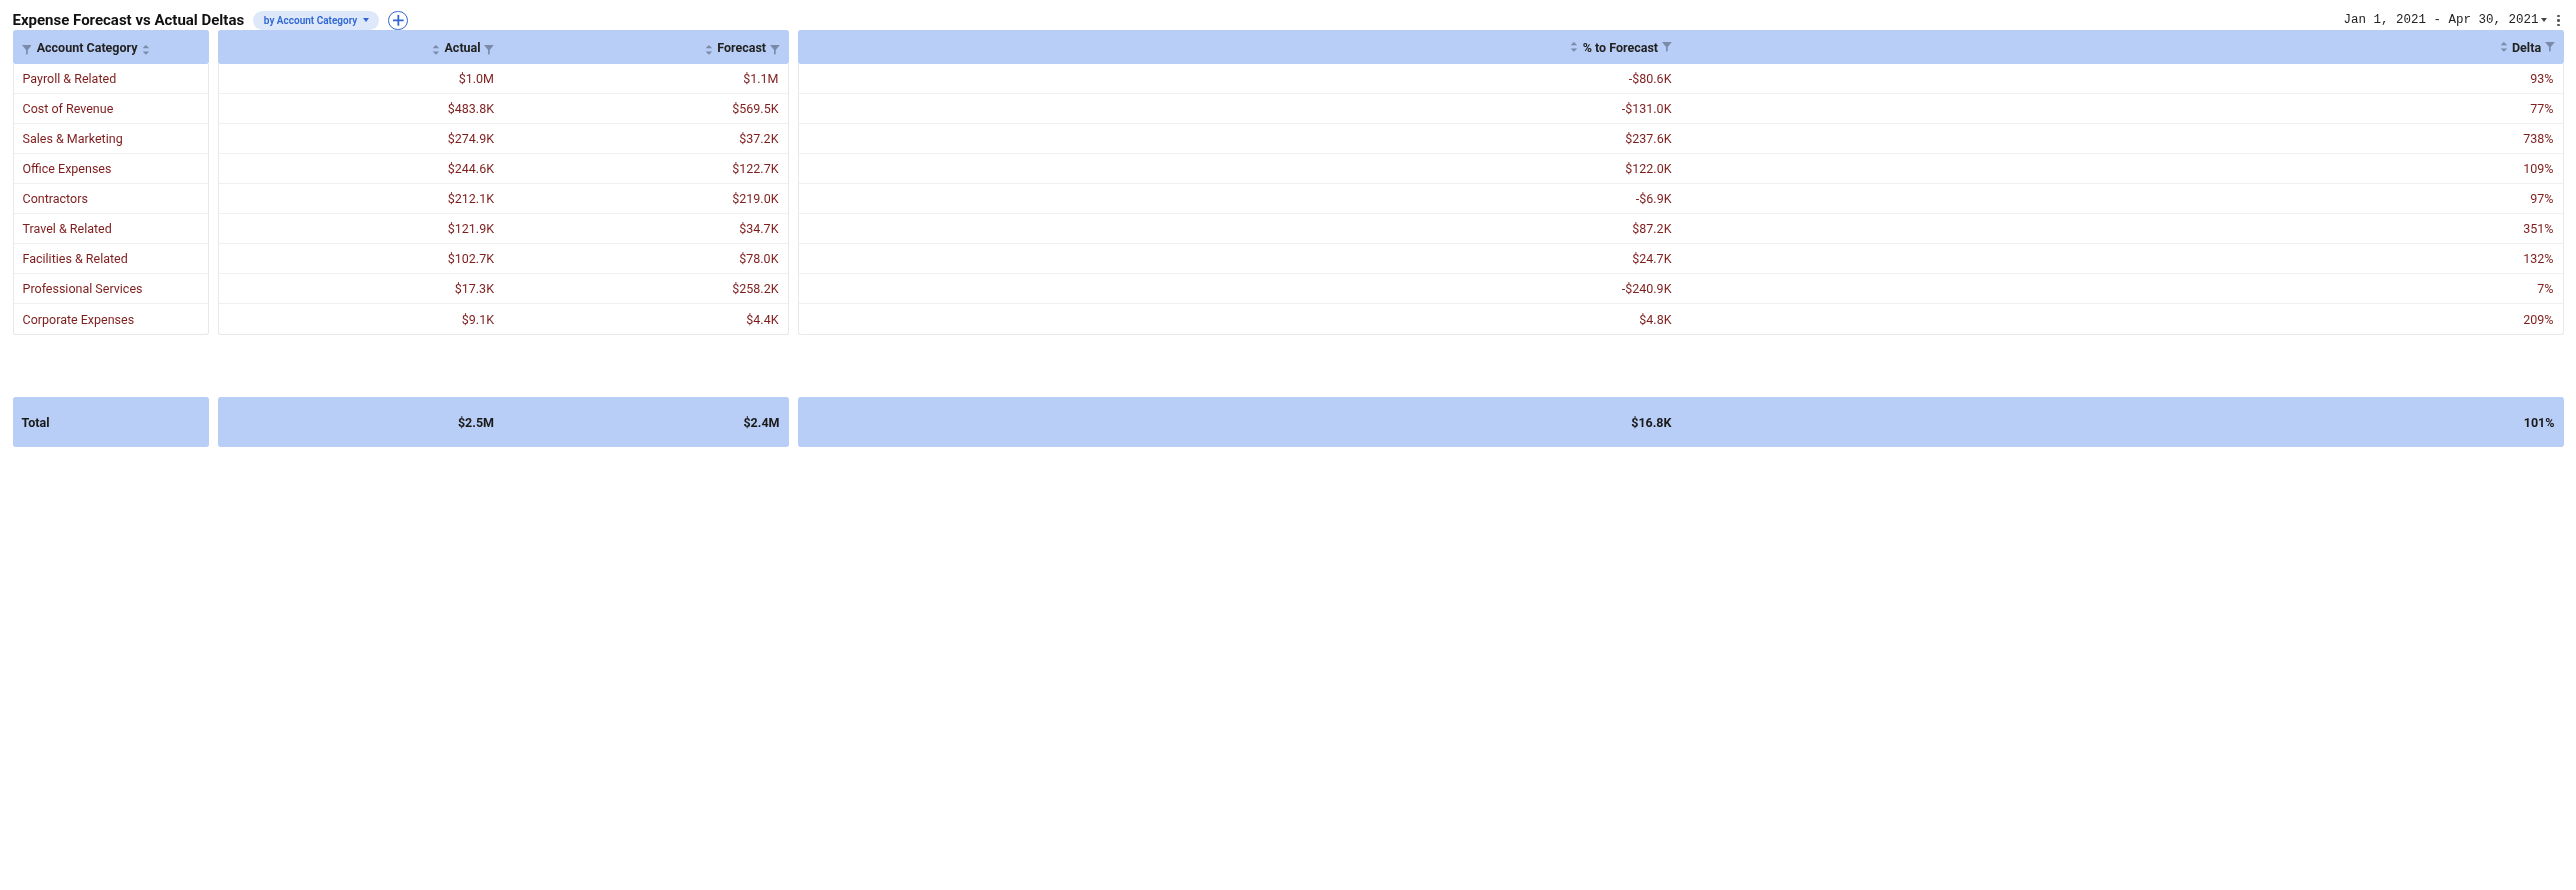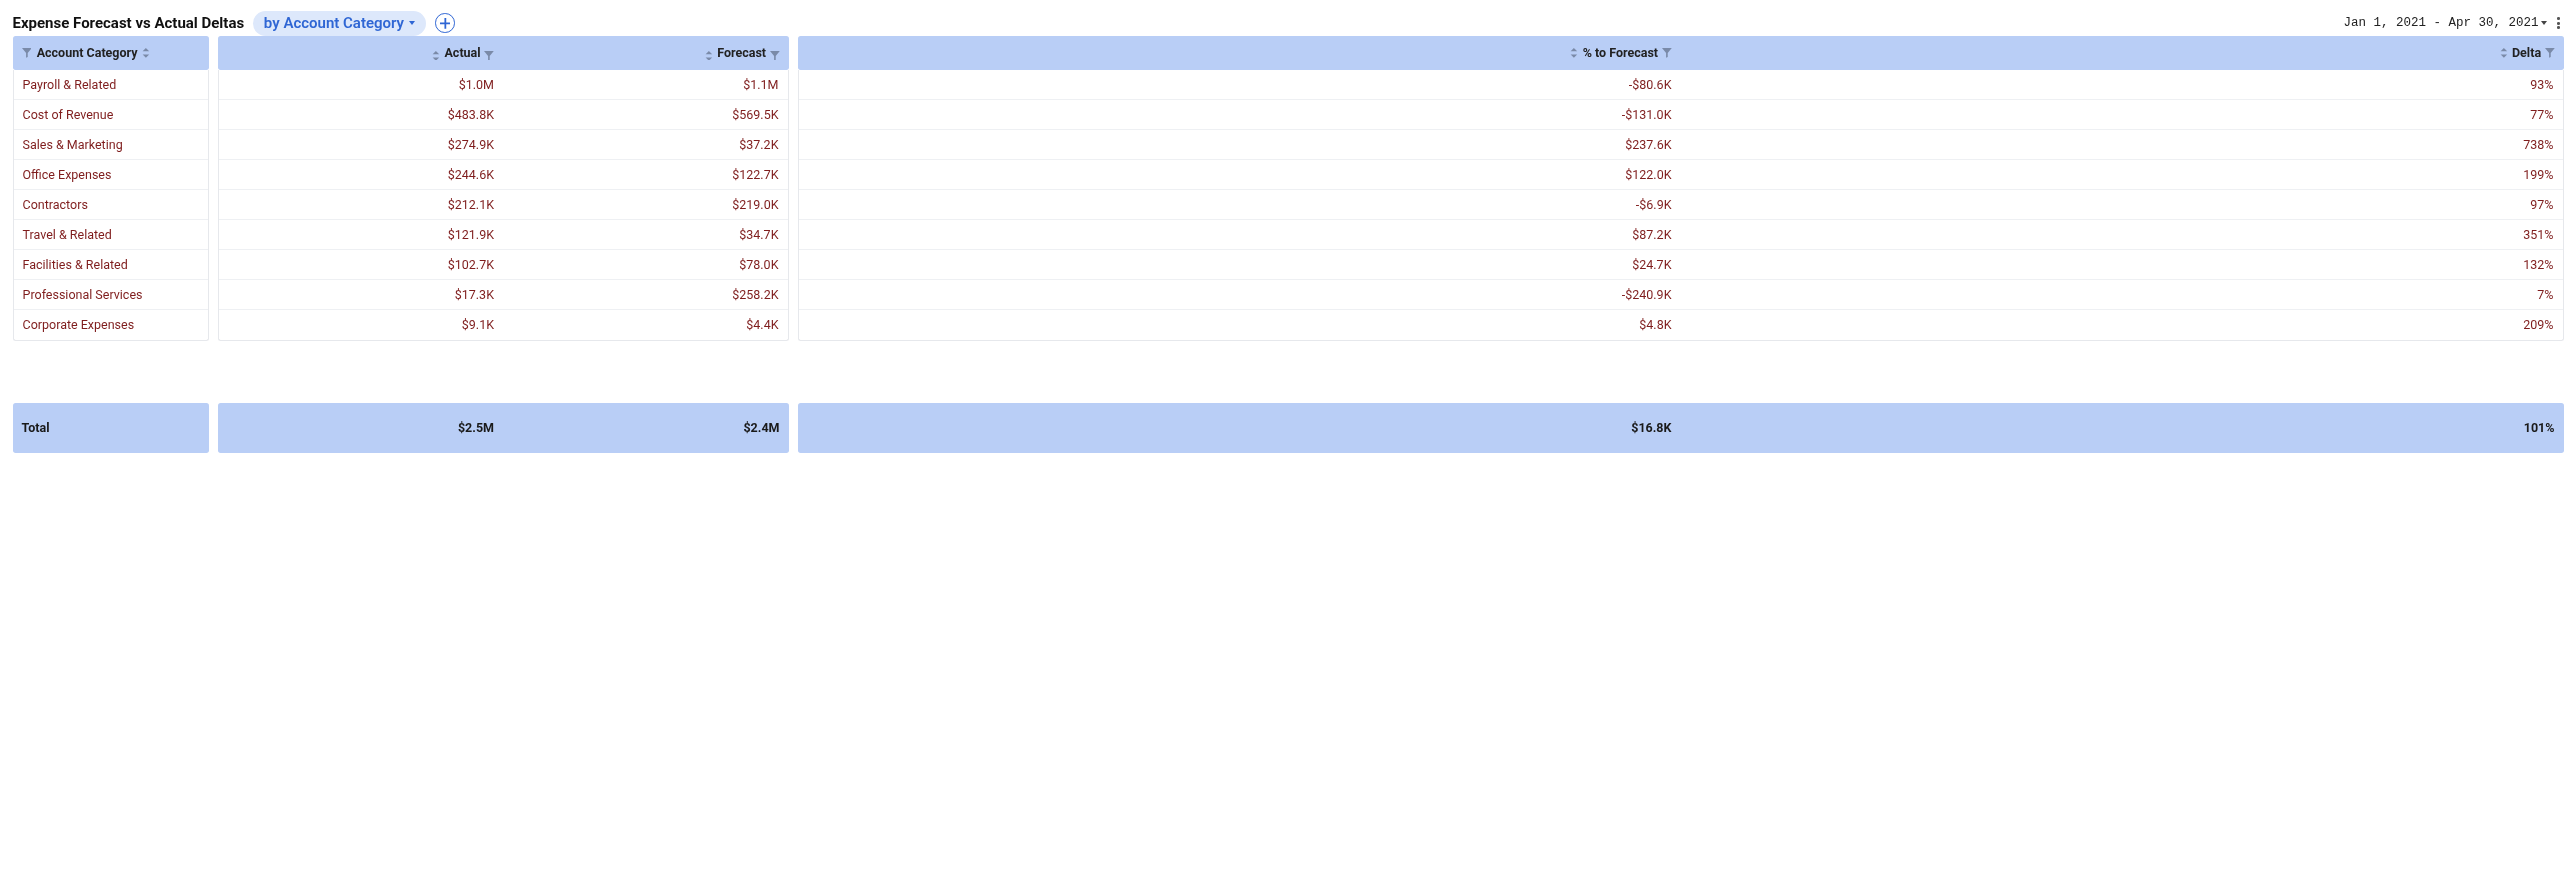--- a/index.html
+++ b/index.html
@@ -26,21 +26,21 @@
     font-weight: 700;
     color: #111;
   }
   .pill {
     display: inline-flex;
     align-items: center;
     gap: 5.4px;
     background: #dde8fb;
     color: #2f66d4;
     font-weight: 600;
-    font-size: 15px;
+    font-size: 10px;
     padding: 3.6px 10.7px;
     border-radius: 12.5px;
     cursor: pointer;
   }
   .pill .caret {
     width: 0; height: 0;
     border-left: 3.6px solid transparent;
     border-right: 3.6px solid transparent;
     border-top: 4.5px solid #2f66d4;
   }
@@ -102,21 +102,21 @@
     display: flex;
     align-items: center;
     border-radius: 2.7px;
   }
   .th {
     display: flex;
     align-items: center;
     gap: 3.6px;
     padding: 0 9px;
   }
-  .th.left { justify-content: flex-start; flex: 1; }
+  .th.left { justify-content: flex-start; flex: 1; align-items: flex-end; }
   .th.right { justify-content: flex-end; flex: 1; }
   .th .label { white-space: nowrap; }
 
   .col-actual-forecast { display: flex; }
   .col-actual-forecast .th { flex: 1; justify-content: flex-end; align-items: flex-end; }
   .col-delta-pct { display: flex; }
   .col-delta-pct .th { flex: 1; justify-content: flex-end; }
 
   .body-block {
     border: 0.9px solid #e6e8ec;
@@ -356,21 +356,21 @@
       <div class="row">
         <div class="cell">-$131.0K</div>
         <div class="cell">77%</div>
       </div>
       <div class="row">
         <div class="cell">$237.6K</div>
         <div class="cell">738%</div>
       </div>
       <div class="row">
         <div class="cell">$122.0K</div>
-        <div class="cell">199%</div>
+        <div class="cell">109%</div>
       </div>
       <div class="row">
         <div class="cell">-$6.9K</div>
         <div class="cell">97%</div>
       </div>
       <div class="row">
         <div class="cell">$87.2K</div>
         <div class="cell">351%</div>
       </div>
       <div class="row">

